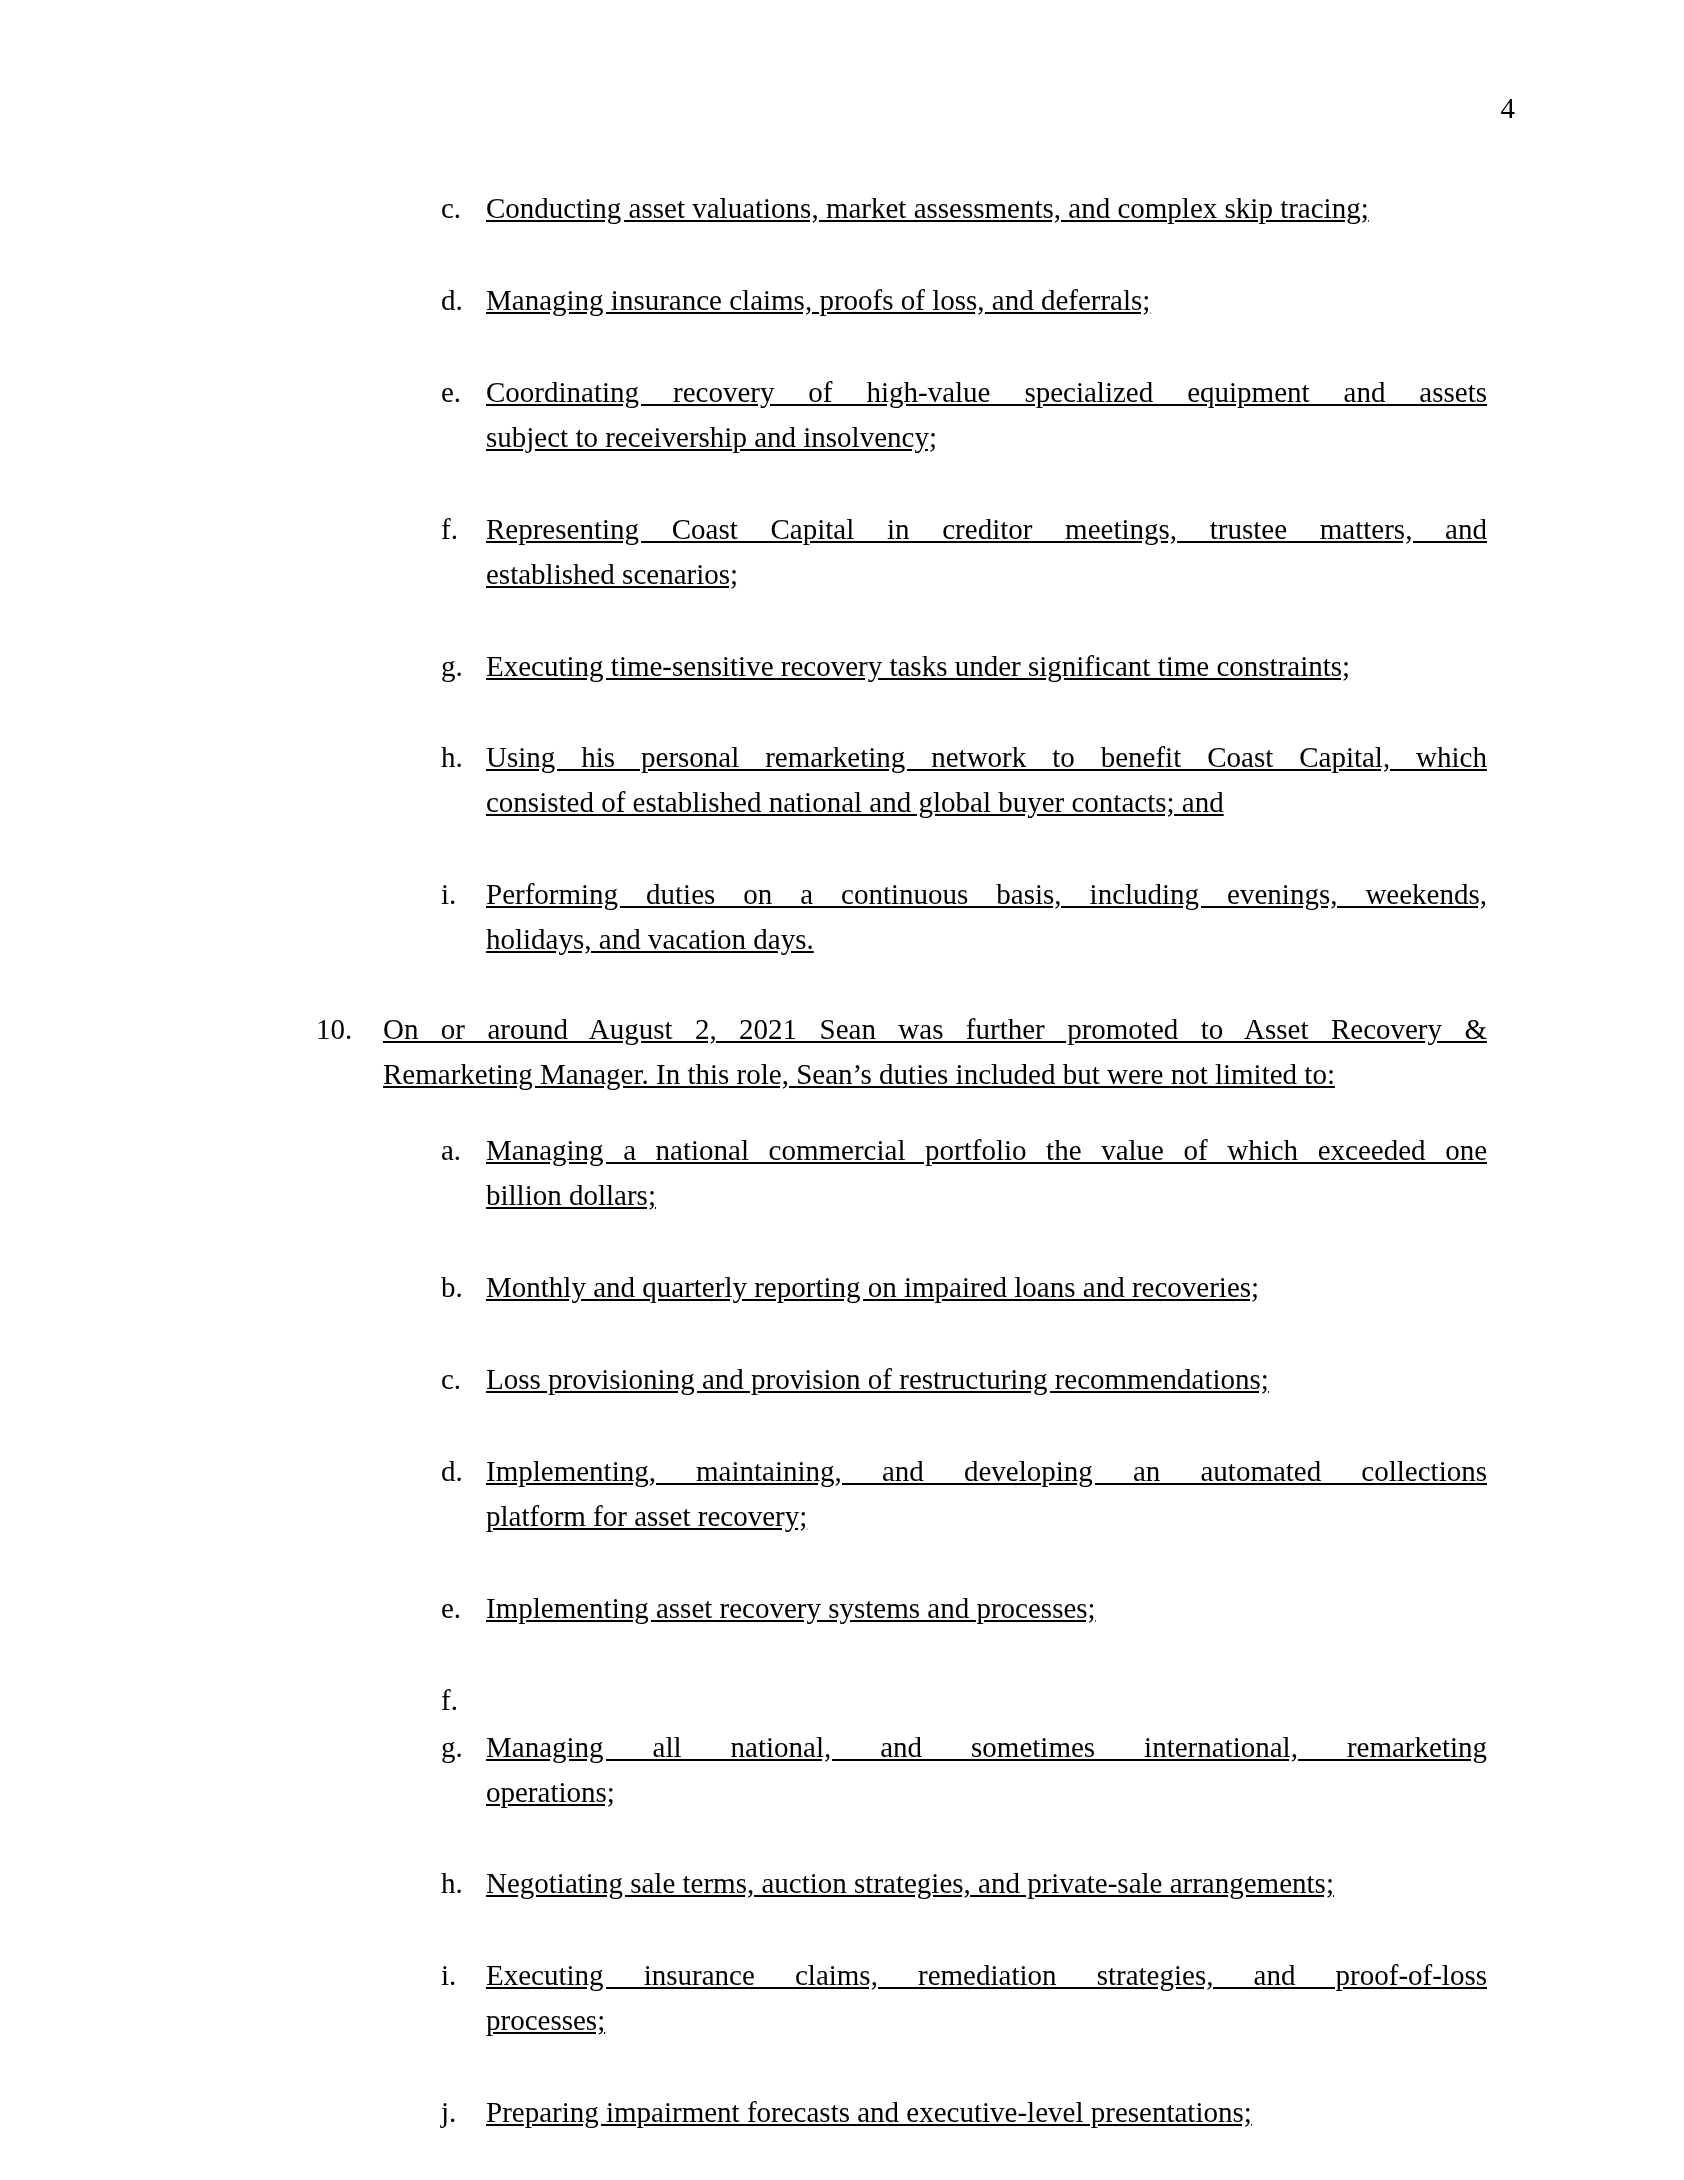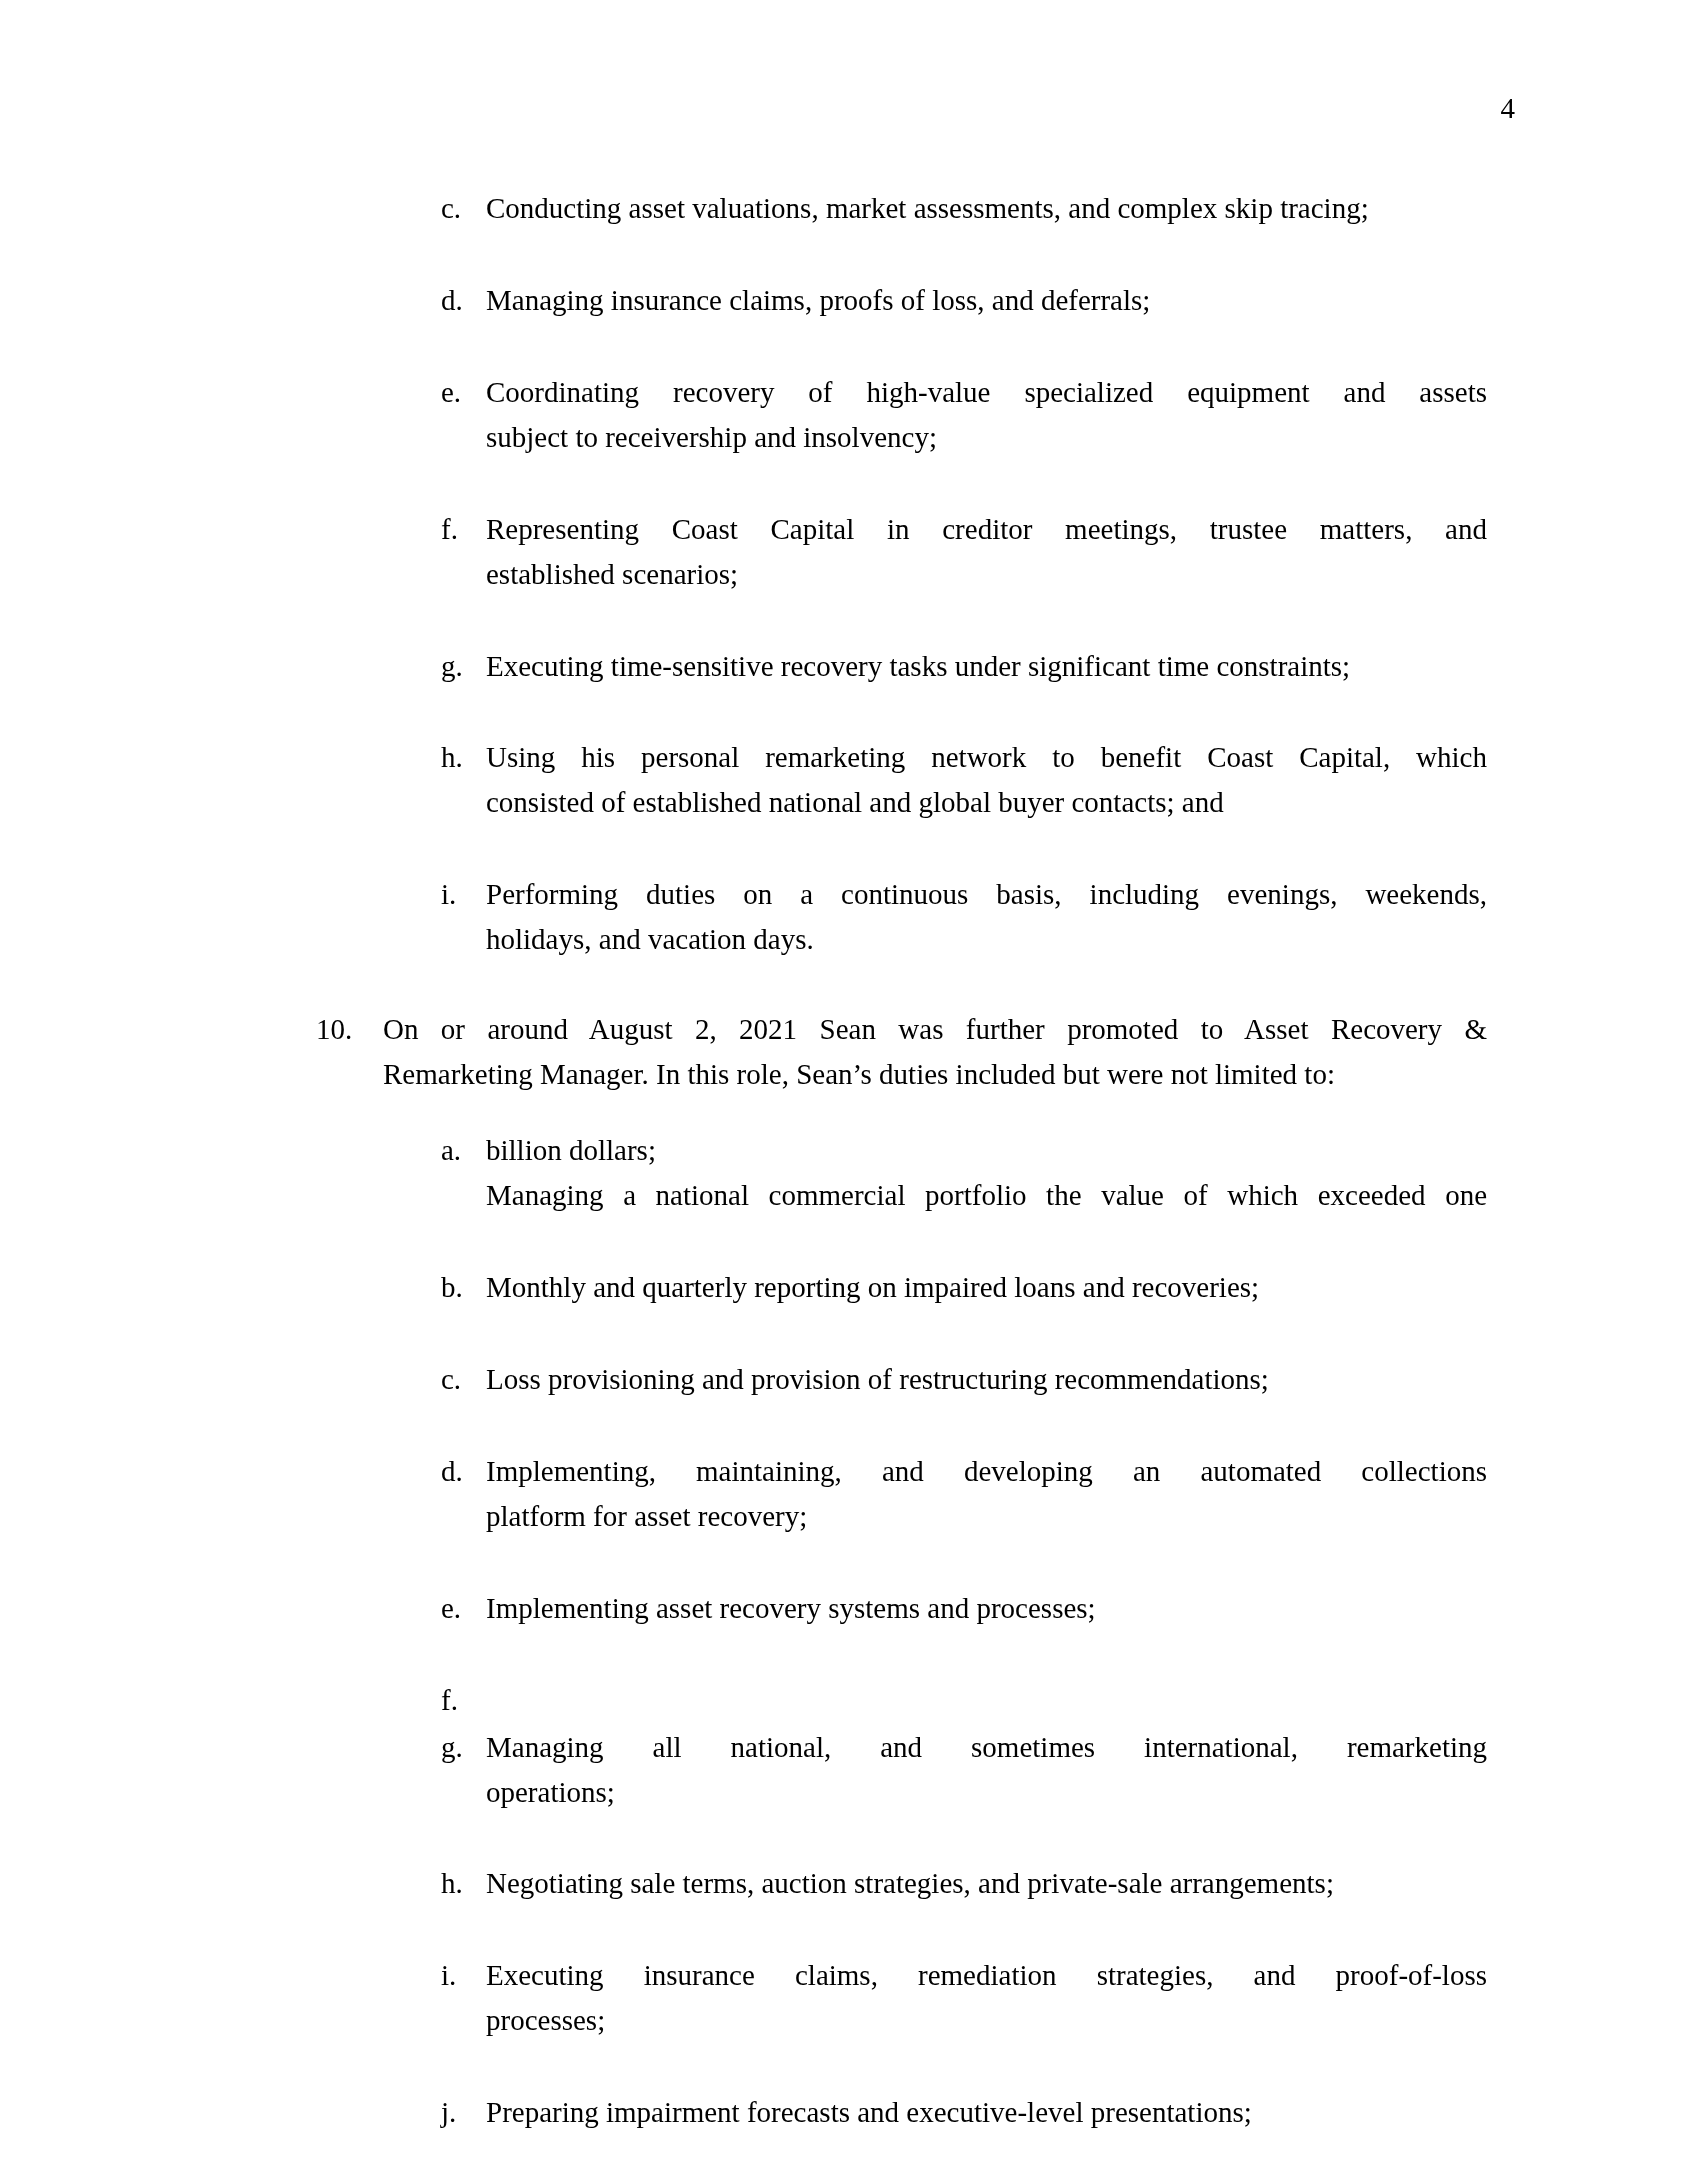--- a/index.html
+++ b/index.html
@@ -87,20 +87,21 @@
     line-height: 45px;
   }
   .sub-item .body { display: block; }
 
   
   .line {
     display: block;
     text-align: justify;
     text-align-last: justify;
     white-space: normal;
+    text-decoration: underline;
   }
   .line.last {
     text-align: left;
     text-align-last: left;
   }
 
   
   .gap-item { height: 46px; }
   .gap-para { height: 44px; }
   .gap-para-small { height: 31px; }
@@ -186,22 +187,22 @@
       </span>
     </div>
 
     <div class="gap-para-small"></div>
 
     <ul class="sub-list">
 
       <li class="sub-item">
         <span class="marker">a.</span>
         <span class="body">
+          <span class="line">Managing a national commercial portfolio the value of which exceeded one</span>
           <span class="line last">billion dollars;</span>
-          <span class="line">Managing a national commercial portfolio the value of which exceeded one</span>
         </span>
       </li>
       <div class="gap-item"></div>
 
       <li class="sub-item">
         <span class="marker">b.</span>
         <span class="body">
           <span class="line last">Monthly and quarterly reporting on impaired loans and recoveries;</span>
         </span>
       </li>

